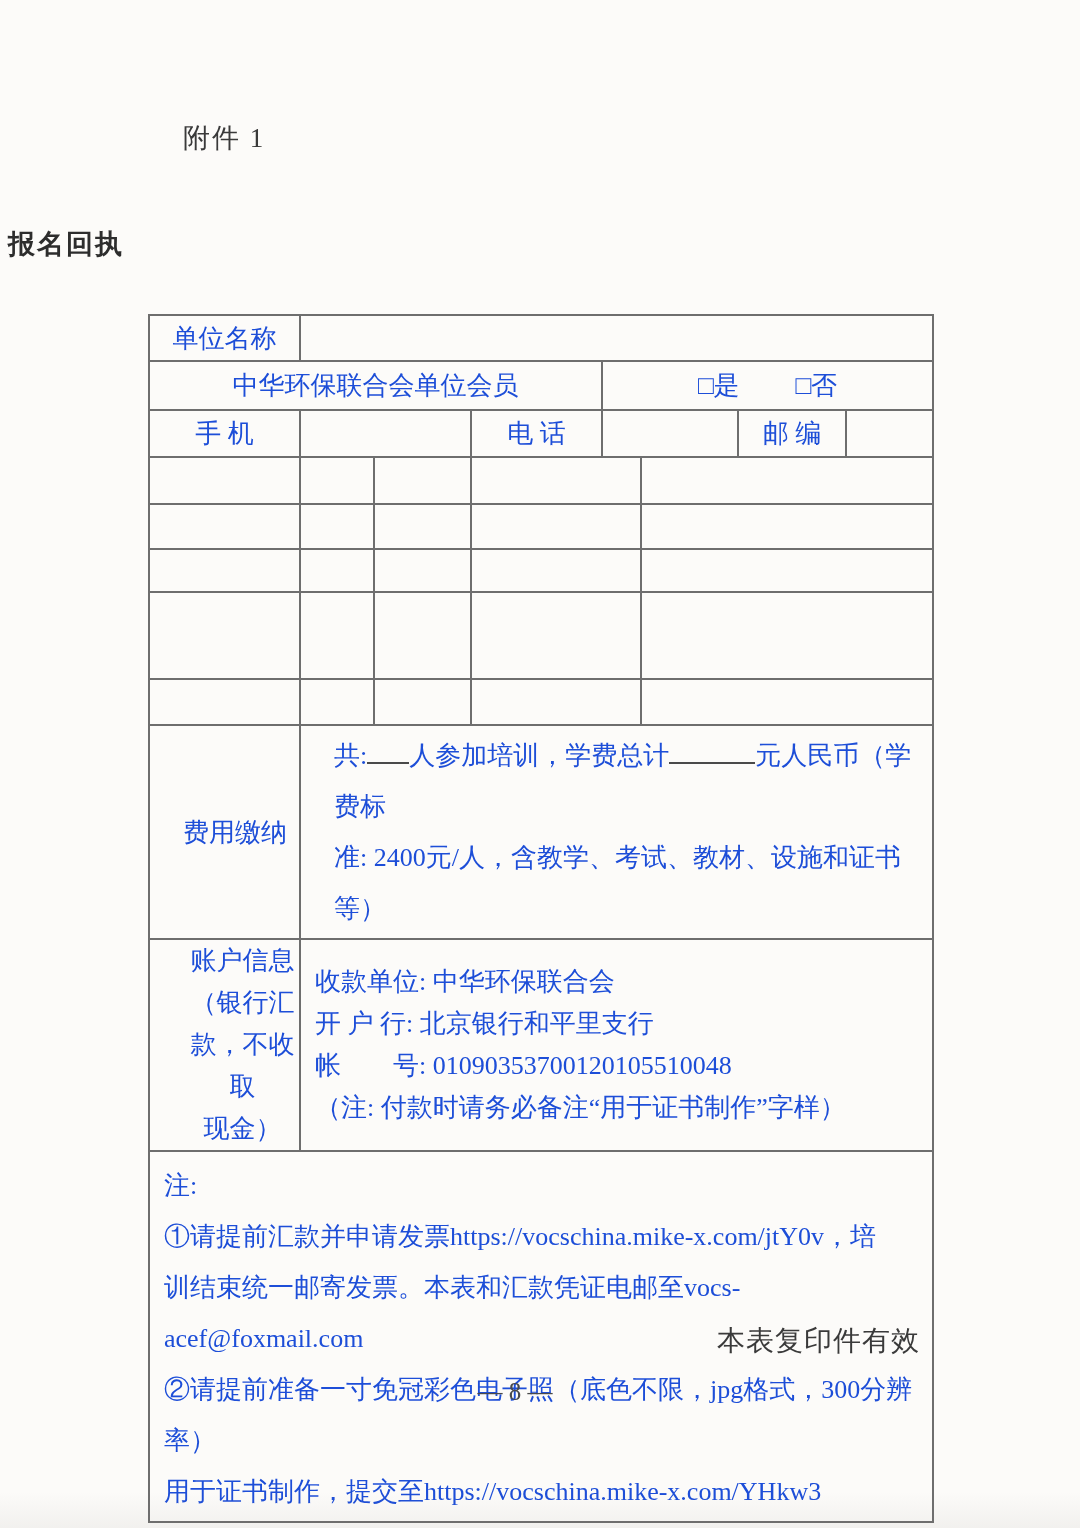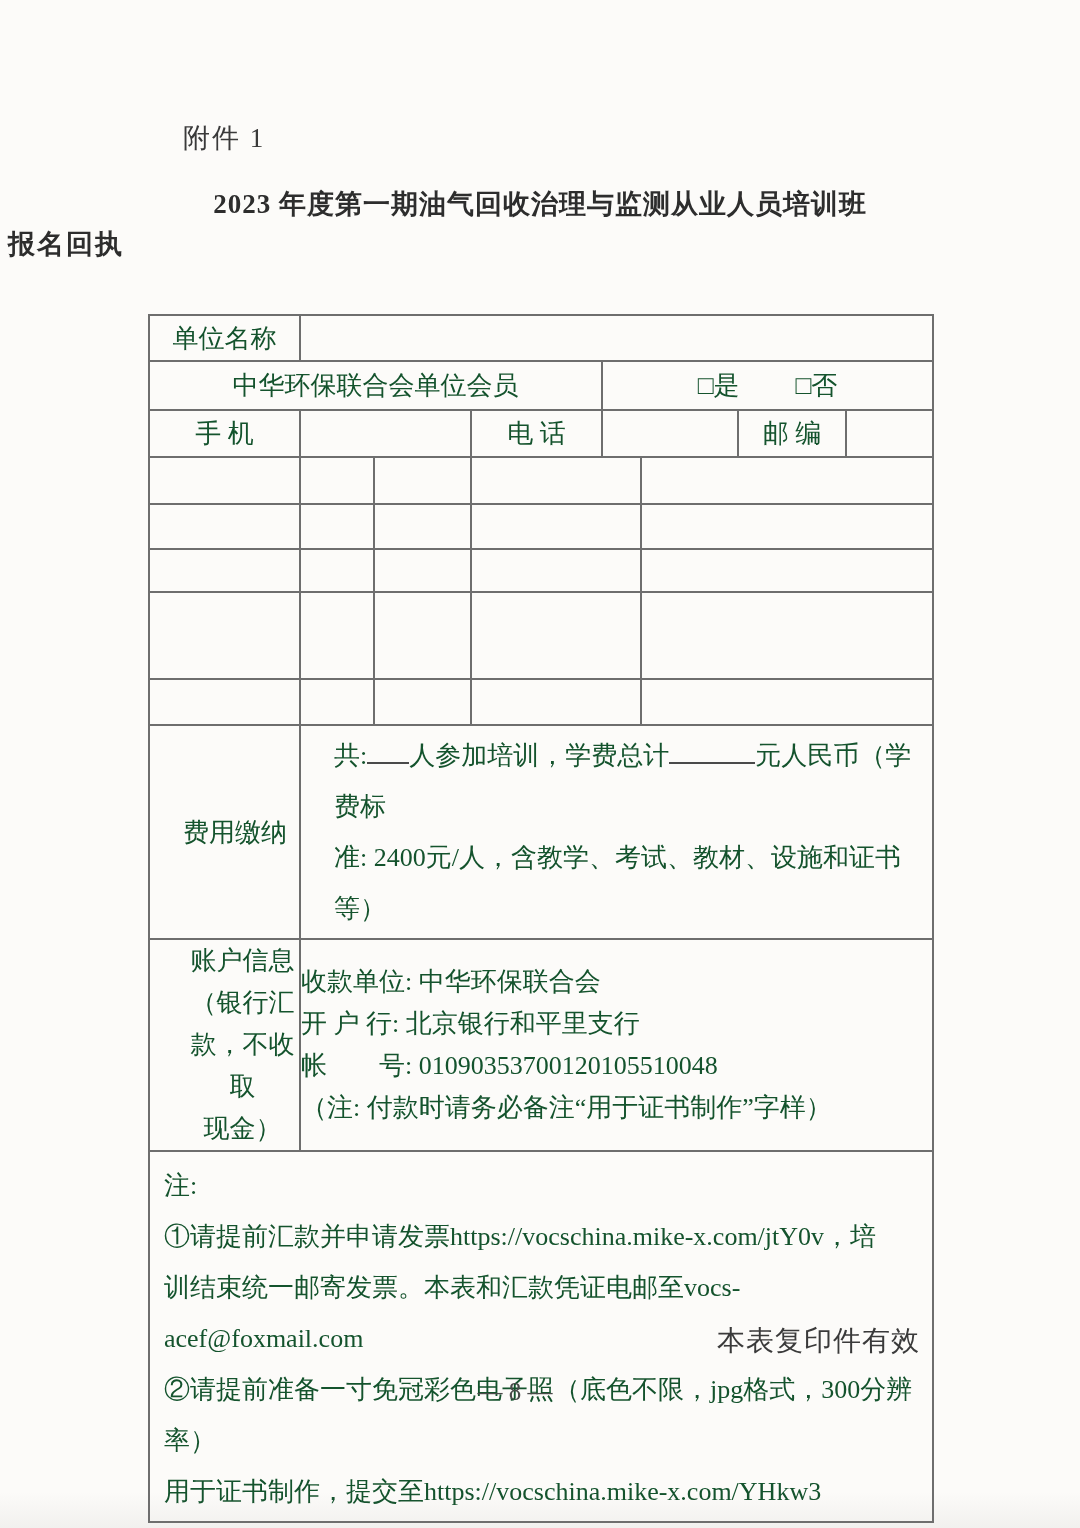--- a/index.html
+++ b/index.html
@@ -58,27 +58,27 @@
     left: 148px; top: 314px;
     width: 784px;
     border-collapse: collapse;
     table-layout: fixed;
   }
   table.form td {
     border: 2px solid #6e6e6e;
     font-size: 26px;
     padding: 0;
     vertical-align: middle;
-    color: #14532d;
+    color: #1d4ed8;
   }
   td.lbl { text-align: center; }
   td.ctr { text-align: center; }
   td.topleft { vertical-align: top; text-align: left; }
   tr.hA td { height: 46px; }
-  tr.hB td { height: 49px; }
+  tr.hB td { height: 49px; font-family: Liberation Mono, monospace; }
   tr.hC td { height: 45px; }
   tr.hD td { height: 47px; }
   tr.hE td { height: 38px; }
   tr.hE1 td { height: 47px; }
   tr.hE2 td { height: 45px; }
   tr.hE3 td { height: 43px; }
   tr.hE4 td { height: 87px; }
   tr.hE5 td { height: 46px; }
   tr.hFee td { height: 115px; padding-left: 21px; }
   tr.hAcct td { height: 172px; }
@@ -90,21 +90,21 @@
     border-bottom: 2px solid #4a4a4a;
     vertical-align: baseline;
   }
   .blank-l {
     display: inline-block;
     width: 86px; height: 26px;
     border-bottom: 2px solid #4a4a4a;
     vertical-align: baseline;
   }
   .acct-label div { line-height: 42px; text-align: center; margin-left: 36px; }
-  .acct-content { }
+  .acct-content { padding-left: 14px; }
   .acct-content div { line-height: 42px; }
   .note-content { padding: 8px 14px 4px 14px; }
   .note-content div { line-height: 51px; }
   .chk-gap { display: inline-block; width: 56px; }
   .copynote {
     position: absolute;
     right: 160px; top: 1322px;
     font-size: 28px;
     letter-spacing: 1px;
   }
@@ -116,21 +116,20 @@
     font-size: 25px;
     color: #4a4a4a;
   }
 </style>
 </head>
 <body>
 
 <div class="page">
 
   <div class="attachment">附件 1</div>
-  <div class="title1">2023 年度第一期油气回收治理与监测从业人员培训班</div>
   <div class="title2">报名回执</div>
 
   <table class="form">
     <colgroup>
       <col style="width:151px">
         <col style="width:74px">
         <col style="width:97px">
         <col style="width:131px">
       <col style="width:39px">
         <col style="width:97px">

